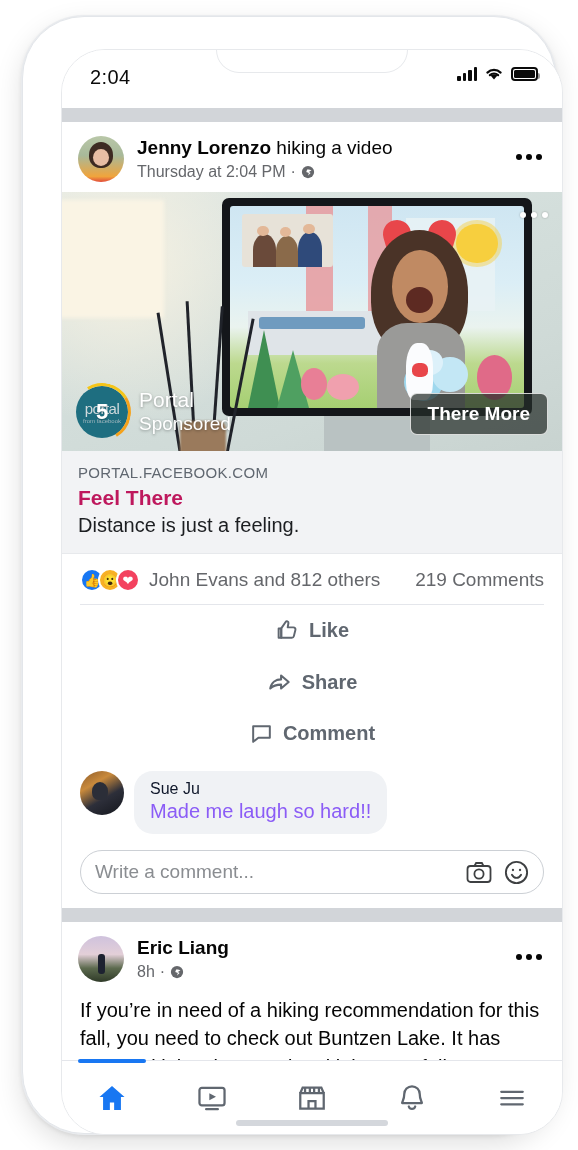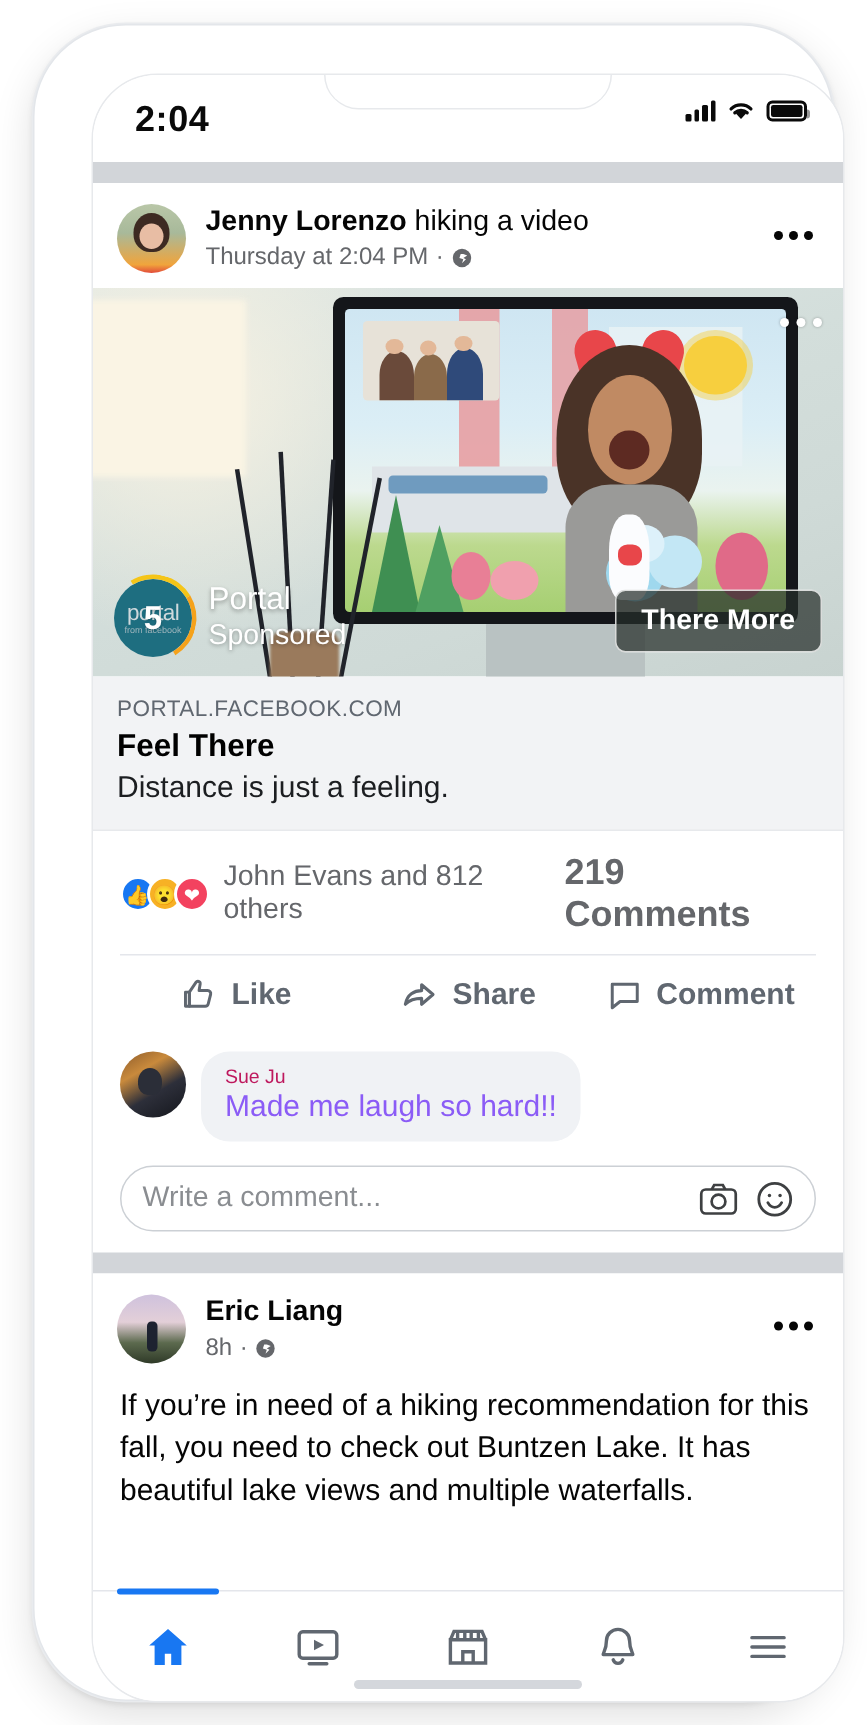--- a/index.html
+++ b/index.html
@@ -35,21 +35,21 @@
   }
 
   
   .statusbar {
     position: relative;
     height: 58px;
     background: #fff;
   }
   .status-time {
     position: absolute; left: 28px; top: 16px;
-    font-size: 24px; font-weight: bold; color: #0a0a0a;
+    font-size: 20px; font-weight: normal; color: #0a0a0a;
     letter-spacing: .4px;
   }
   .notch {
     position: absolute;
     left: 50%; transform: translateX(-50%);
     top: -20px;
     width: 190px; height: 42px;
     background: #fff;
     border-radius: 0 0 22px 22px;
     box-shadow: 0 1px 0 0 #e7e9ec, -1px 0 0 0 #e7e9ec, 1px 0 0 0 #e7e9ec;
@@ -182,48 +182,48 @@
     position:absolute; right:16px; bottom:16px;
     background:rgba(38,46,42,.72); color:#fff;
     border:1.5px solid rgba(255,255,255,.78);
     border-radius:7px; padding:9px 17px;
     font-size:19px; font-weight:bold;
   }
 
   
   .link-prev { background:#f2f3f5; padding:13px 16px 16px 16px; border-bottom:1px solid #e7e9ec; }
   .link-url { font-size:15px; color:#606770; letter-spacing:.3px; }
-  .link-title { font-size:21px; font-weight:bold; color:#000000; margin-top:5px; }
+  .link-title { font-size:21px; font-weight:bold; color:#be185d; margin-top:5px; }
   .link-desc { font-size:20px; color:#1c1e21; margin-top:4px; }
 
   
   .reactions { display:flex; align-items:center; padding:14px 18px 12px 18px; }
   .react-icons { display:flex; }
   .react-icons span {
     width:24px; height:24px; border-radius:50%;
     display:flex; align-items:center; justify-content:center;
     font-size:13px; color:#fff; border:2px solid #fff; margin-left:-6px;
   }
   .react-icons span:first-child { margin-left:0; }
   .r-like { background:#1877f2; }
   .r-wow  { background:#f7b125; }
   .r-love { background:#f3425f; }
   .react-count { font-size:19px; color:#65676b; margin-left:9px; }
-  .comment-count { font-size:24px; color:#65676b; margin-left:auto;font-weight:bold; }
-
-  
-  .actions { display:flex; border-top:1px solid #e4e6eb; margin:0 18px; }
+  .comment-count { font-size:19px; color:#65676b; margin-left:auto; }
+
+  
+  .actions { display:flex; border-top:1px solid #e4e6eb; margin:0 18px;flex-direction:column; }
   .act { flex:1; display:flex; align-items:center; justify-content:center; gap:9px; padding:13px 0; }
   .act span { font-size:20px; font-weight:bold; color:#606770; }
 
   
   .comment-row { display:flex; align-items:flex-start; padding:12px 18px 8px 18px; gap:10px; }
   .c-avatar { width:44px; height:44px; border-radius:50%; flex:0 0 auto; position:relative; overflow:hidden; }
   .bubble { background:#f0f2f5; border-radius:19px; padding:9px 16px 11px 16px; }
-  .c-name { font-size:13px; color:#be185d; }
+  .c-name { font-size:16px; color:#0f172a; }
   .c-text { font-size:20px; color:#8b5cf6; margin-top:2px; }
 
   .composer { margin:8px 18px 14px 18px; height:44px; border:1px solid #ccd0d5; border-radius:22px; display:flex; align-items:center; padding:0 14px;gap:44px; }
   .composer .ph { font-size:19px; color:#8a8d91; flex:1; }
   .composer .icons { display:flex; gap:12px; align-items:center; }
 
   
   .post-text { font-size:20px; line-height:1.42; color:#050505; padding:4px 18px 10px 18px; }
 
   

